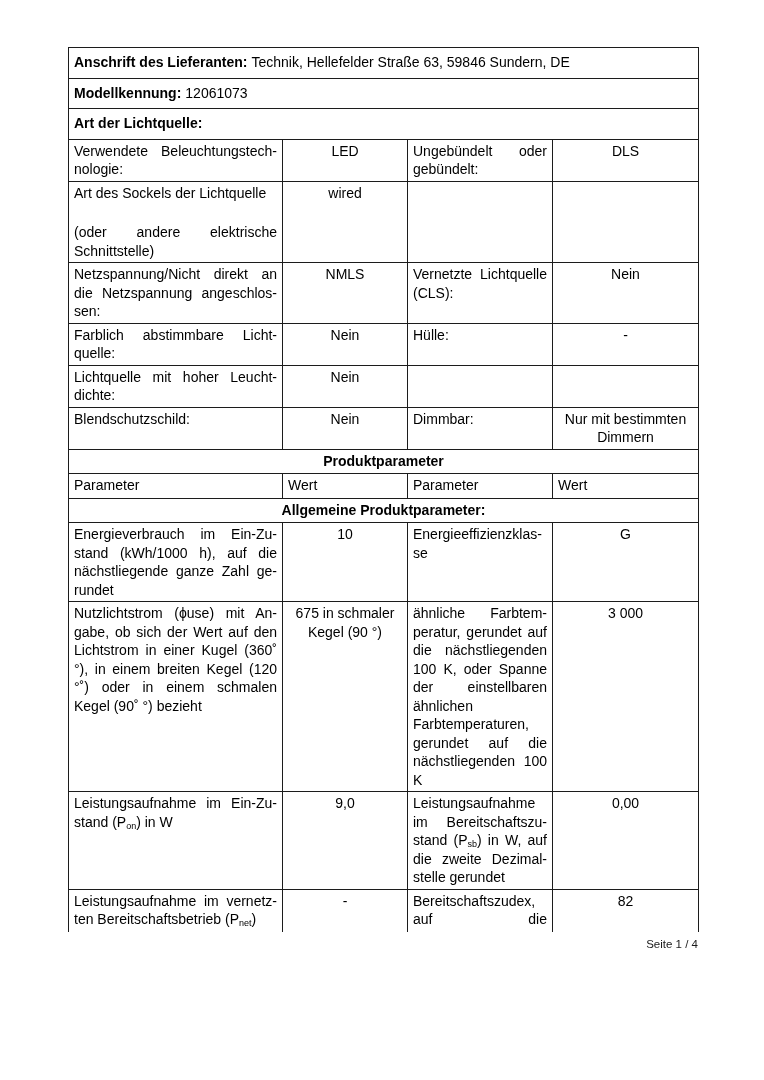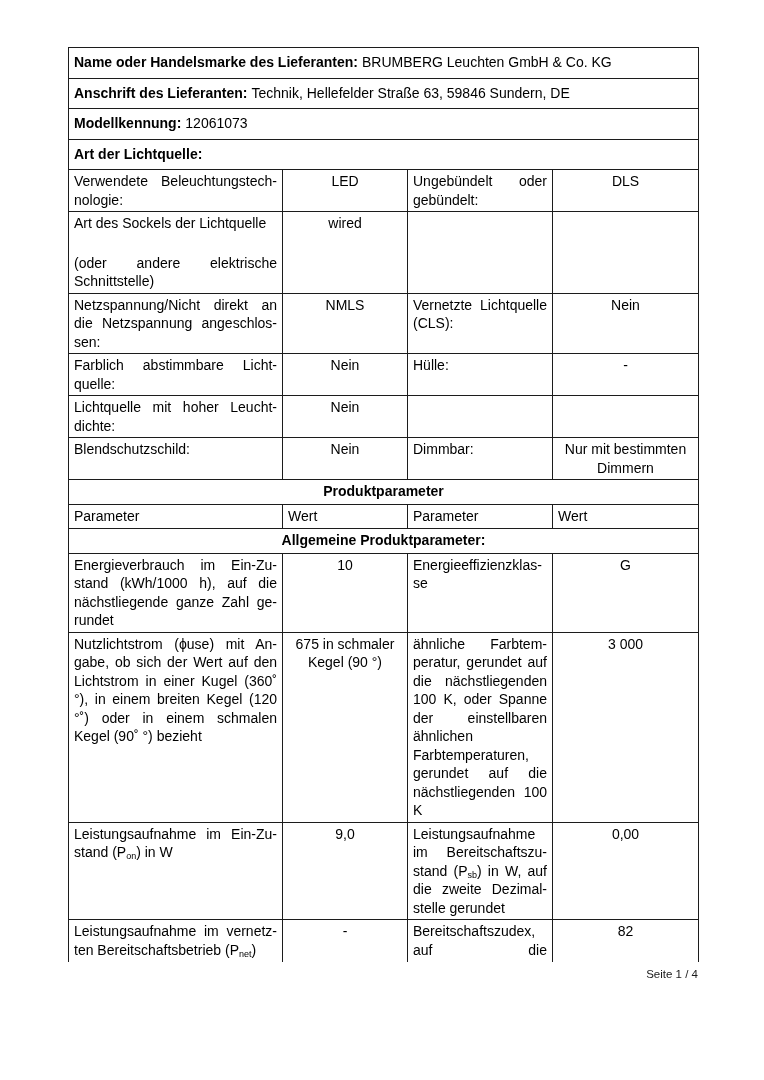--- a/index.html
+++ b/index.html
@@ -96,25 +96,20 @@
       <col style="width:214px">
       <col style="width:125px">
       <col style="width:145px">
       <col style="width:146px">
     </colgroup>
 
     <tbody>
 
     <tr class="info-row">
       <td colspan="4">
-        <span class="lbl-bold">Name oder Handelsmarke des Lieferanten:</span><span class="lbl-value">BRUMBERG Leuchten GmbH &amp; Co. KG</span>
-      </td>
-    </tr>
-    <tr class="info-row">
-      <td colspan="4">
         <span class="lbl-bold">Anschrift des Lieferanten:</span><span class="lbl-value">Technik, Hellefelder Straße 63, 59846 Sundern, DE</span>
       </td>
     </tr>
     <tr class="info-row">
       <td colspan="4">
         <span class="lbl-bold">Modellkennung:</span><span class="lbl-value">12061073</span>
       </td>
     </tr>
     <tr class="info-row">
       <td colspan="4">

